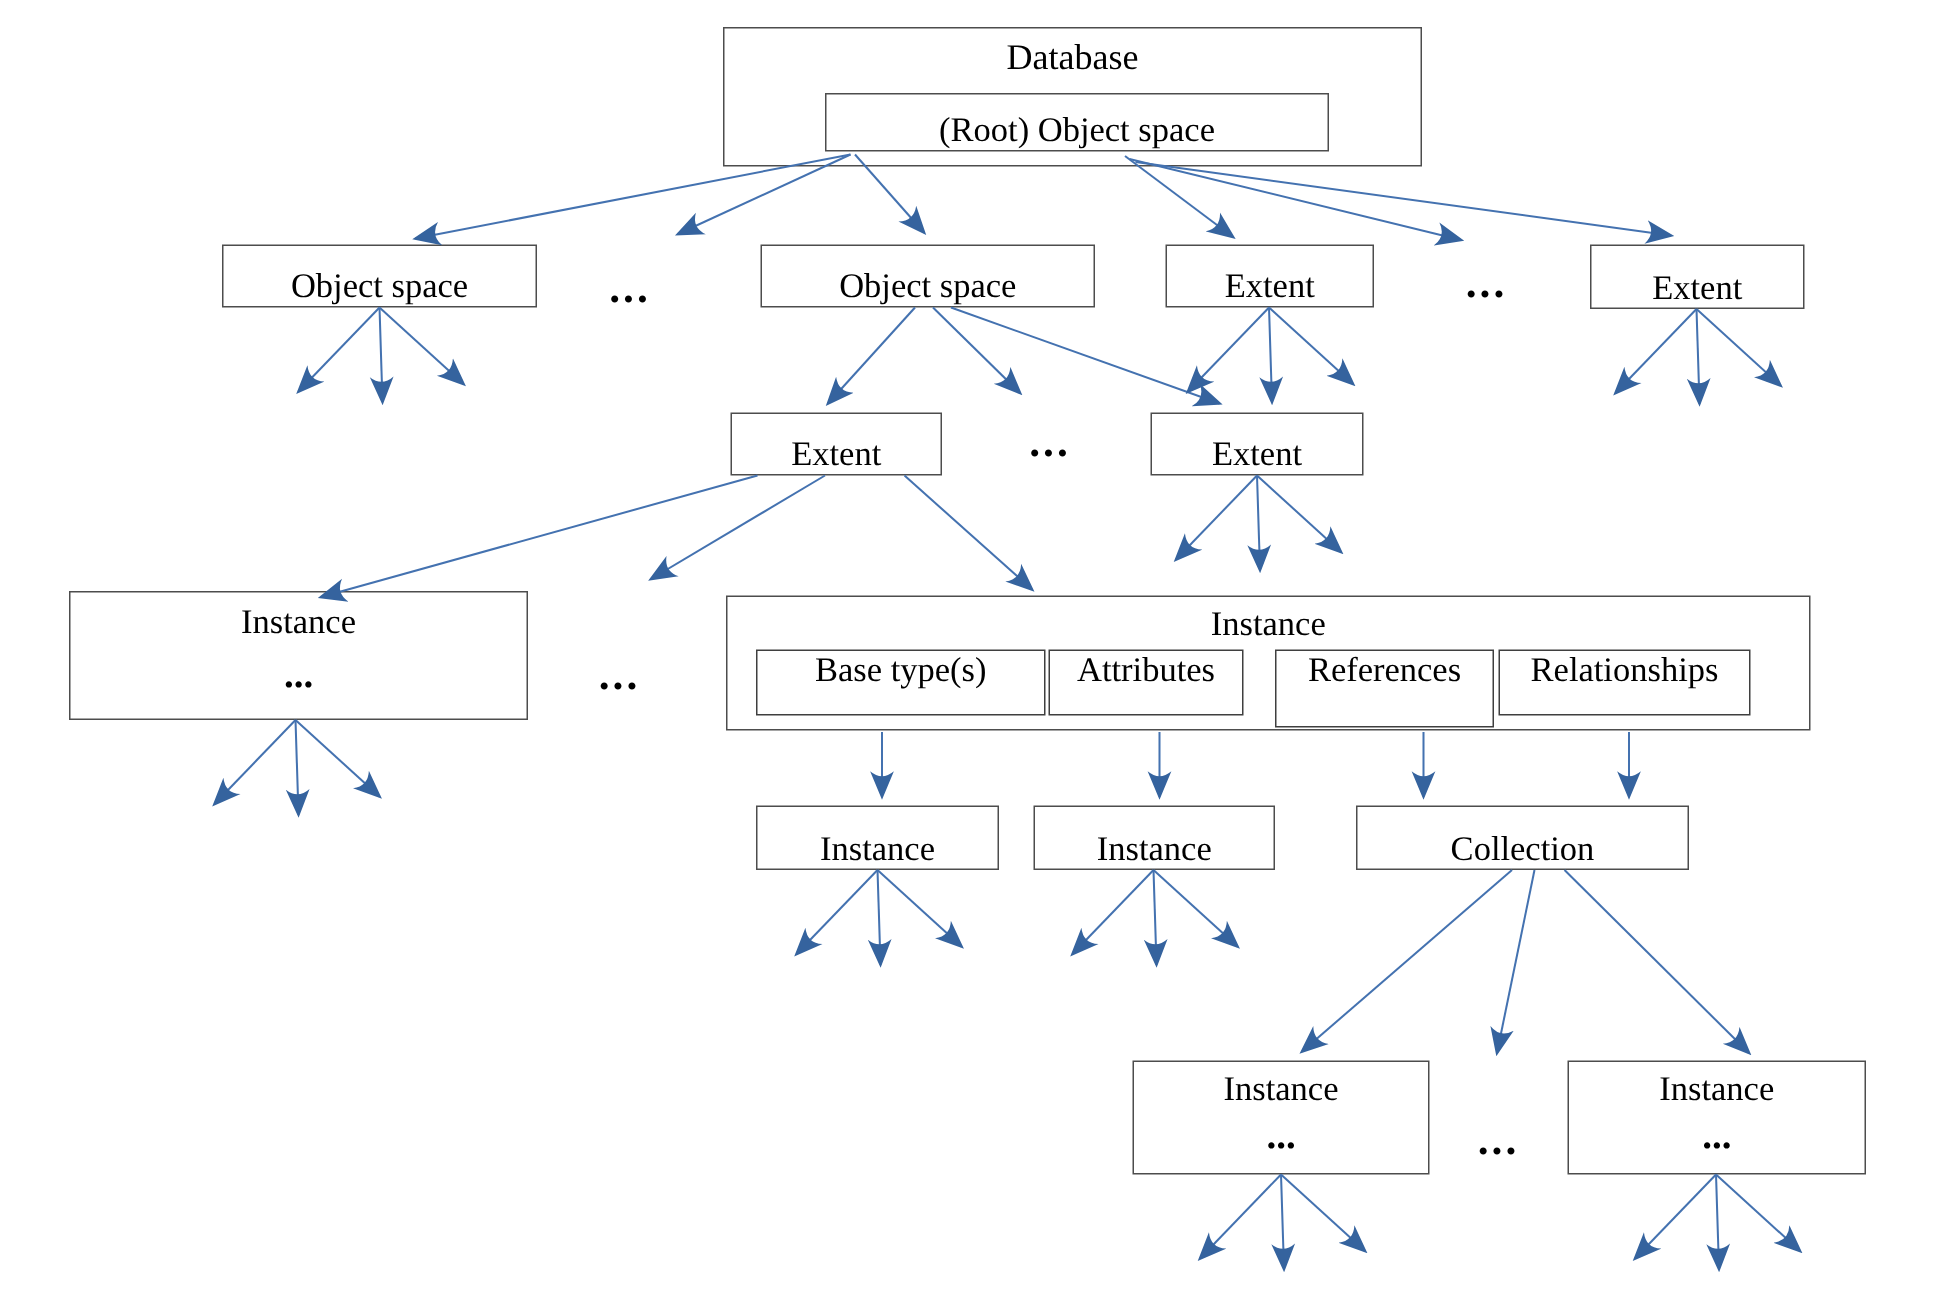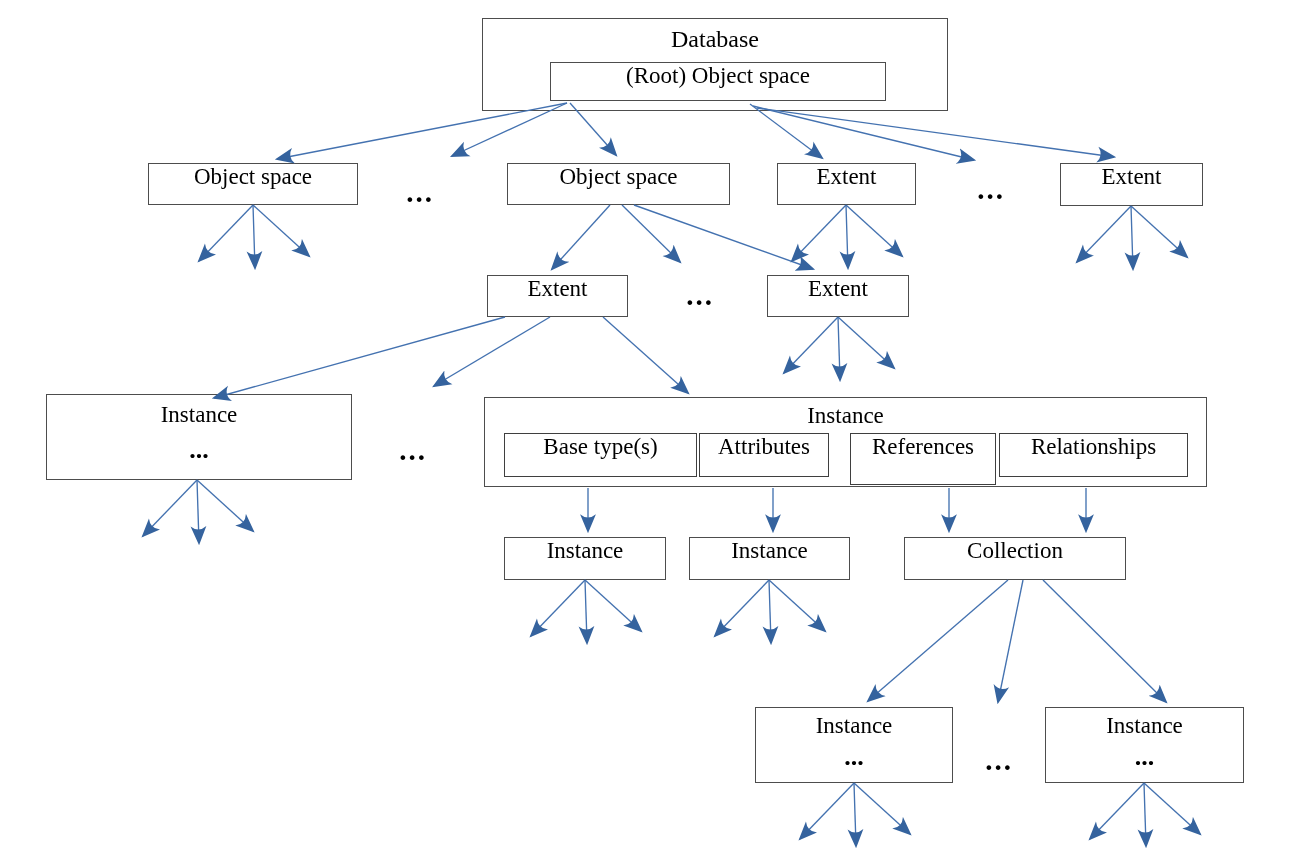--- a/index.html
+++ b/index.html
@@ -5,21 +5,21 @@
   html,body{margin:0;padding:0;background:#ffffff;}
   #canvas{
     position:relative;width:1293px;height:863px;background:#ffffff;overflow:hidden;
     font-family:"Liberation Serif","DejaVu Serif",serif;color:#000;
   }
   .node{
     position:absolute;box-sizing:border-box;background:#ffffff;
     border:1.7px solid #4d4d4d;text-align:center;font-size:23px;z-index:1;
   }
   .node .lbl{display:block;}
-  .single{display:flex;align-items:flex-start;justify-content:center;}
+  .single{display:flex;align-items:flex-end;justify-content:center;}
   .cell{position:absolute;box-sizing:border-box;background:#fff;border:1.6px solid #3f3f3f;
     display:flex;align-items:flex-start;justify-content:center;font-size:23px;z-index:2;}
   .dots{
     position:absolute;transform:translate(-50%,-50%);font-size:29px;font-weight:bold;
     letter-spacing:2px;line-height:10px;z-index:1;
   }
   #arrow-layer{position:absolute;left:0;top:0;z-index:3;pointer-events:none;}
   .boxtitle{display:block;font-size:24px;margin-top:7px;}
   .inner-ellipsis{display:block;font-size:26px;font-weight:bold;line-height:20px;margin-top:12px;}
 </style>
@@ -69,21 +69,21 @@
   </div>
   <div class="cell" style="left:504px;top:433px;width:193px;height:44px;">
     <span>Base type(s)</span>
   </div>
   <div class="cell" style="left:699px;top:433px;width:130px;height:44px;">
     <span>Attributes</span>
   </div>
   <div class="cell" style="left:850px;top:433px;width:146px;height:52px;">
     <span>References</span>
   </div>
-  <div class="cell" style="left:999px;top:433px;width:189px;height:44px;">
+  <div class="cell" style="left:999px;top:433px;width:168px;height:44px;">
     <span>Relationships</span>
   </div>
 
   <div class="node single" style="left:504px;top:537px;width:162px;height:43px;">
     <span class="lbl">Instance</span>
   </div>
   <div class="node single" style="left:689px;top:537px;width:161px;height:43px;">
     <span class="lbl">Instance</span>
   </div>
   <div class="node single" style="left:904px;top:537px;width:222px;height:43px;">

